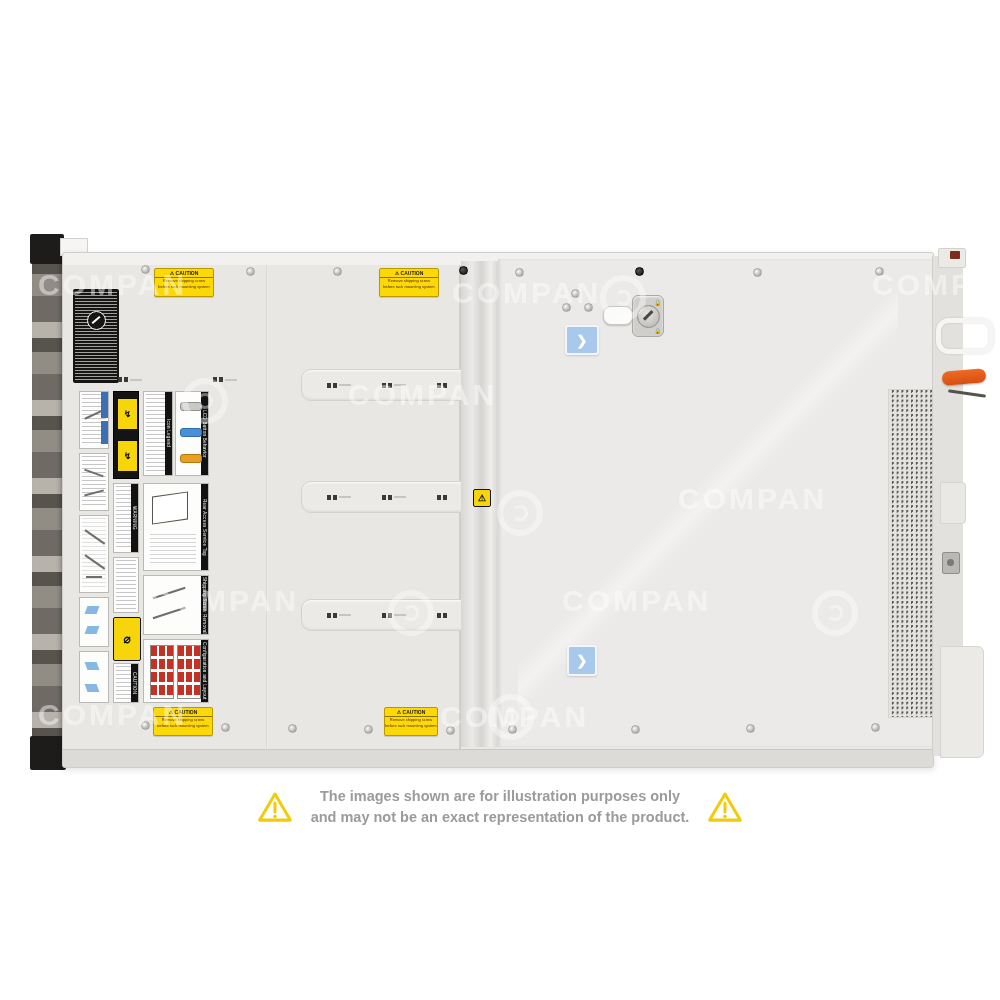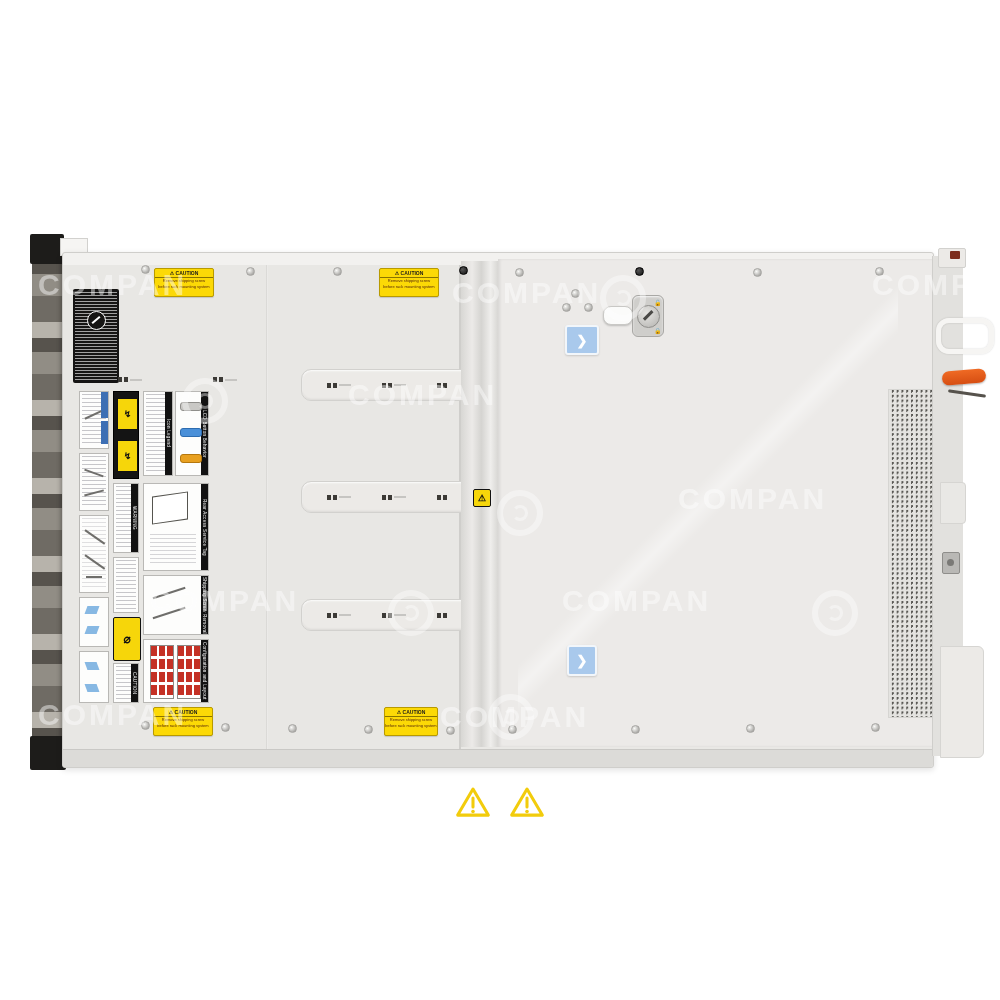--- a/index.html
+++ b/index.html
@@ -368,20 +368,24 @@
     <span class="wm-logo" style="left:488px;top:694px;"></span>
     <span class="wm-logo" style="left:812px;top:590px;"></span>
   </div>
 
   <div class="disclaimer">
     <svg class="tri" viewBox="0 0 40 36">
       <path d="M20 3 L37 32 L3 32 Z" fill="none" stroke="#f2cc0c" stroke-width="3.4" stroke-linejoin="round"></path>
       <line x1="20" y1="13" x2="20" y2="23" stroke="#f2cc0c" stroke-width="3.4" stroke-linecap="round"></line>
       <circle cx="20" cy="28" r="2" fill="#f2cc0c"></circle>
     </svg>
+    <div class="disclaimer-text">
+      <div>The images shown are for illustration purposes only</div>
+      <div>and may not be an exact representation of the product.</div>
+    </div>
     <svg class="tri" viewBox="0 0 40 36">
       <path d="M20 3 L37 32 L3 32 Z" fill="none" stroke="#f2cc0c" stroke-width="3.4" stroke-linejoin="round"></path>
       <line x1="20" y1="13" x2="20" y2="23" stroke="#f2cc0c" stroke-width="3.4" stroke-linecap="round"></line>
       <circle cx="20" cy="28" r="2" fill="#f2cc0c"></circle>
     </svg>
   </div>
 
 </div>
 
 </body></html>

